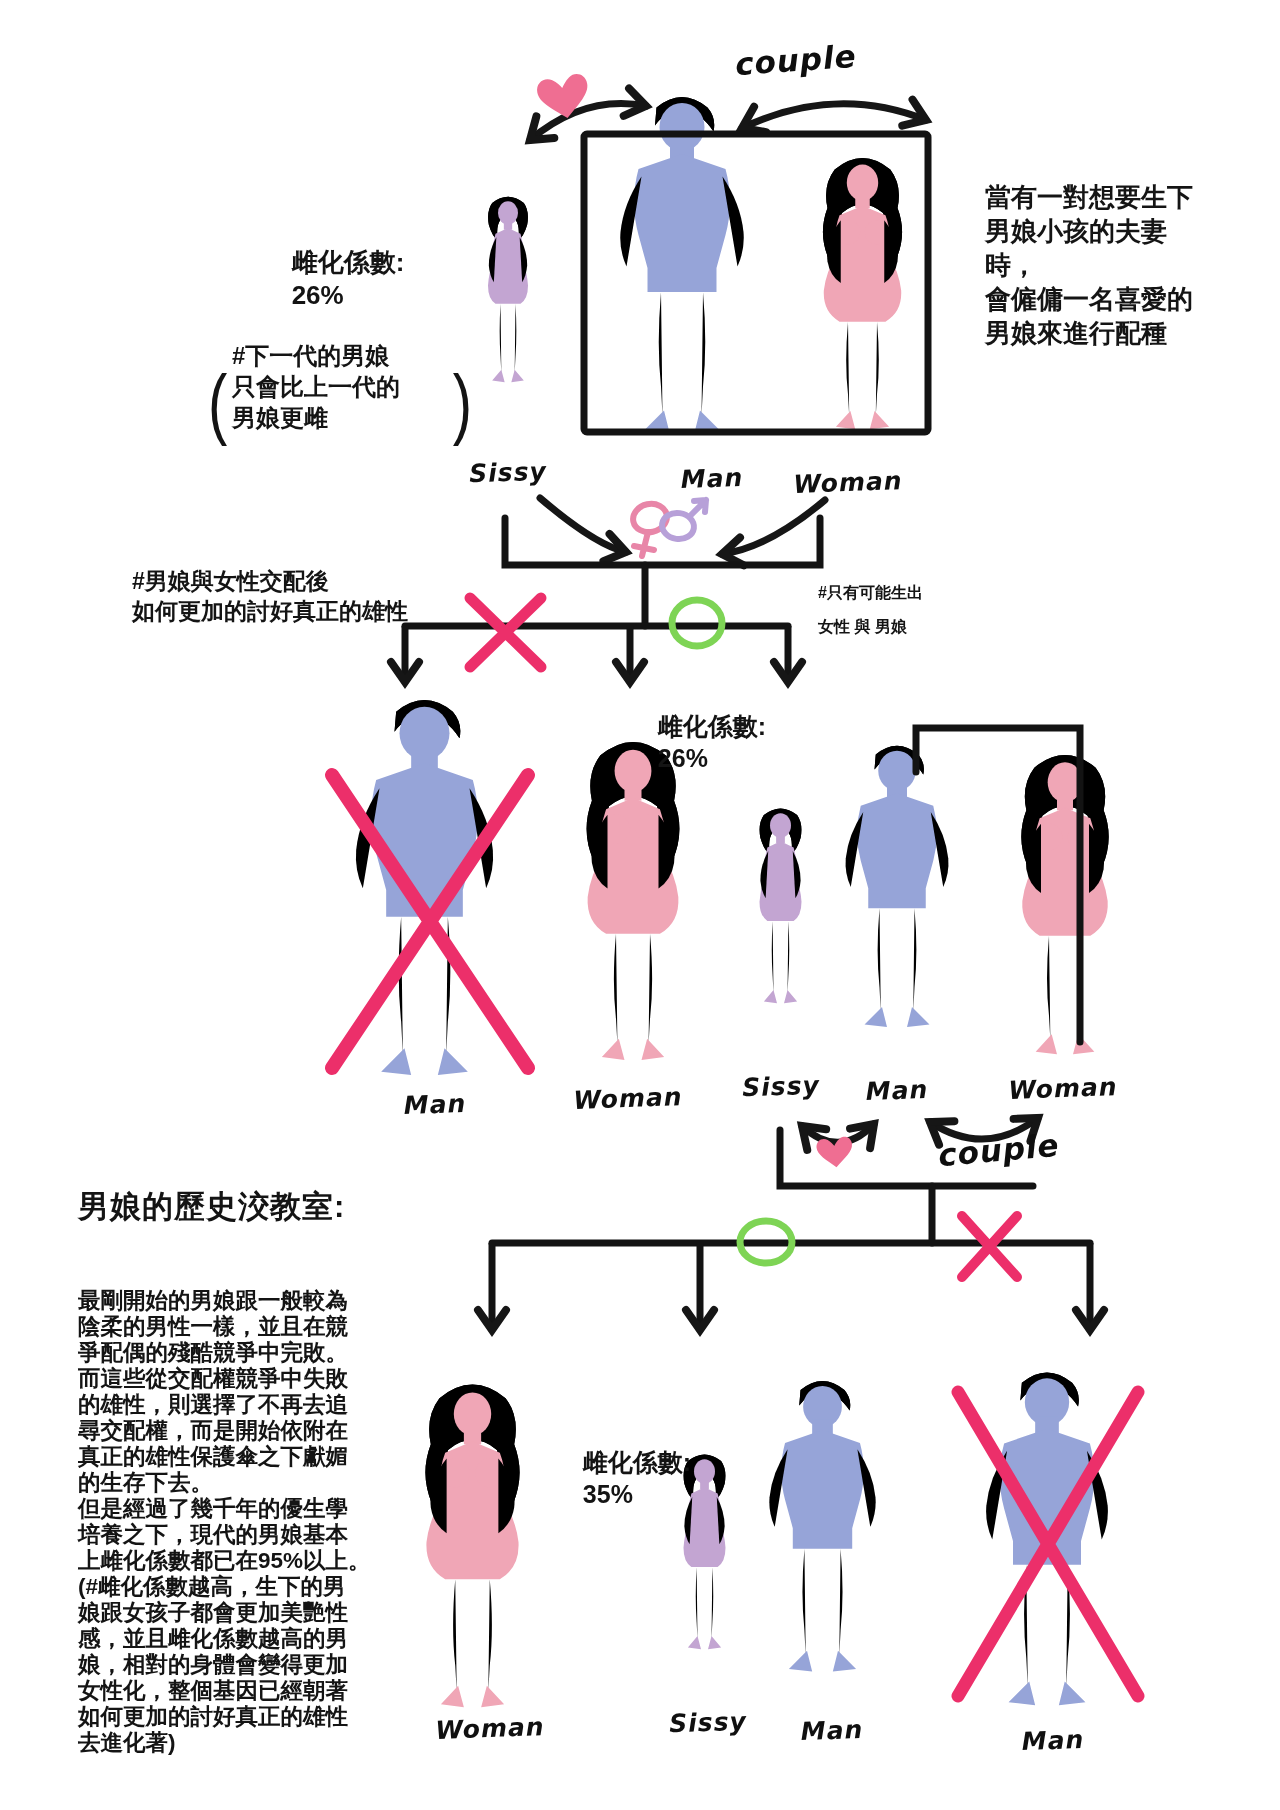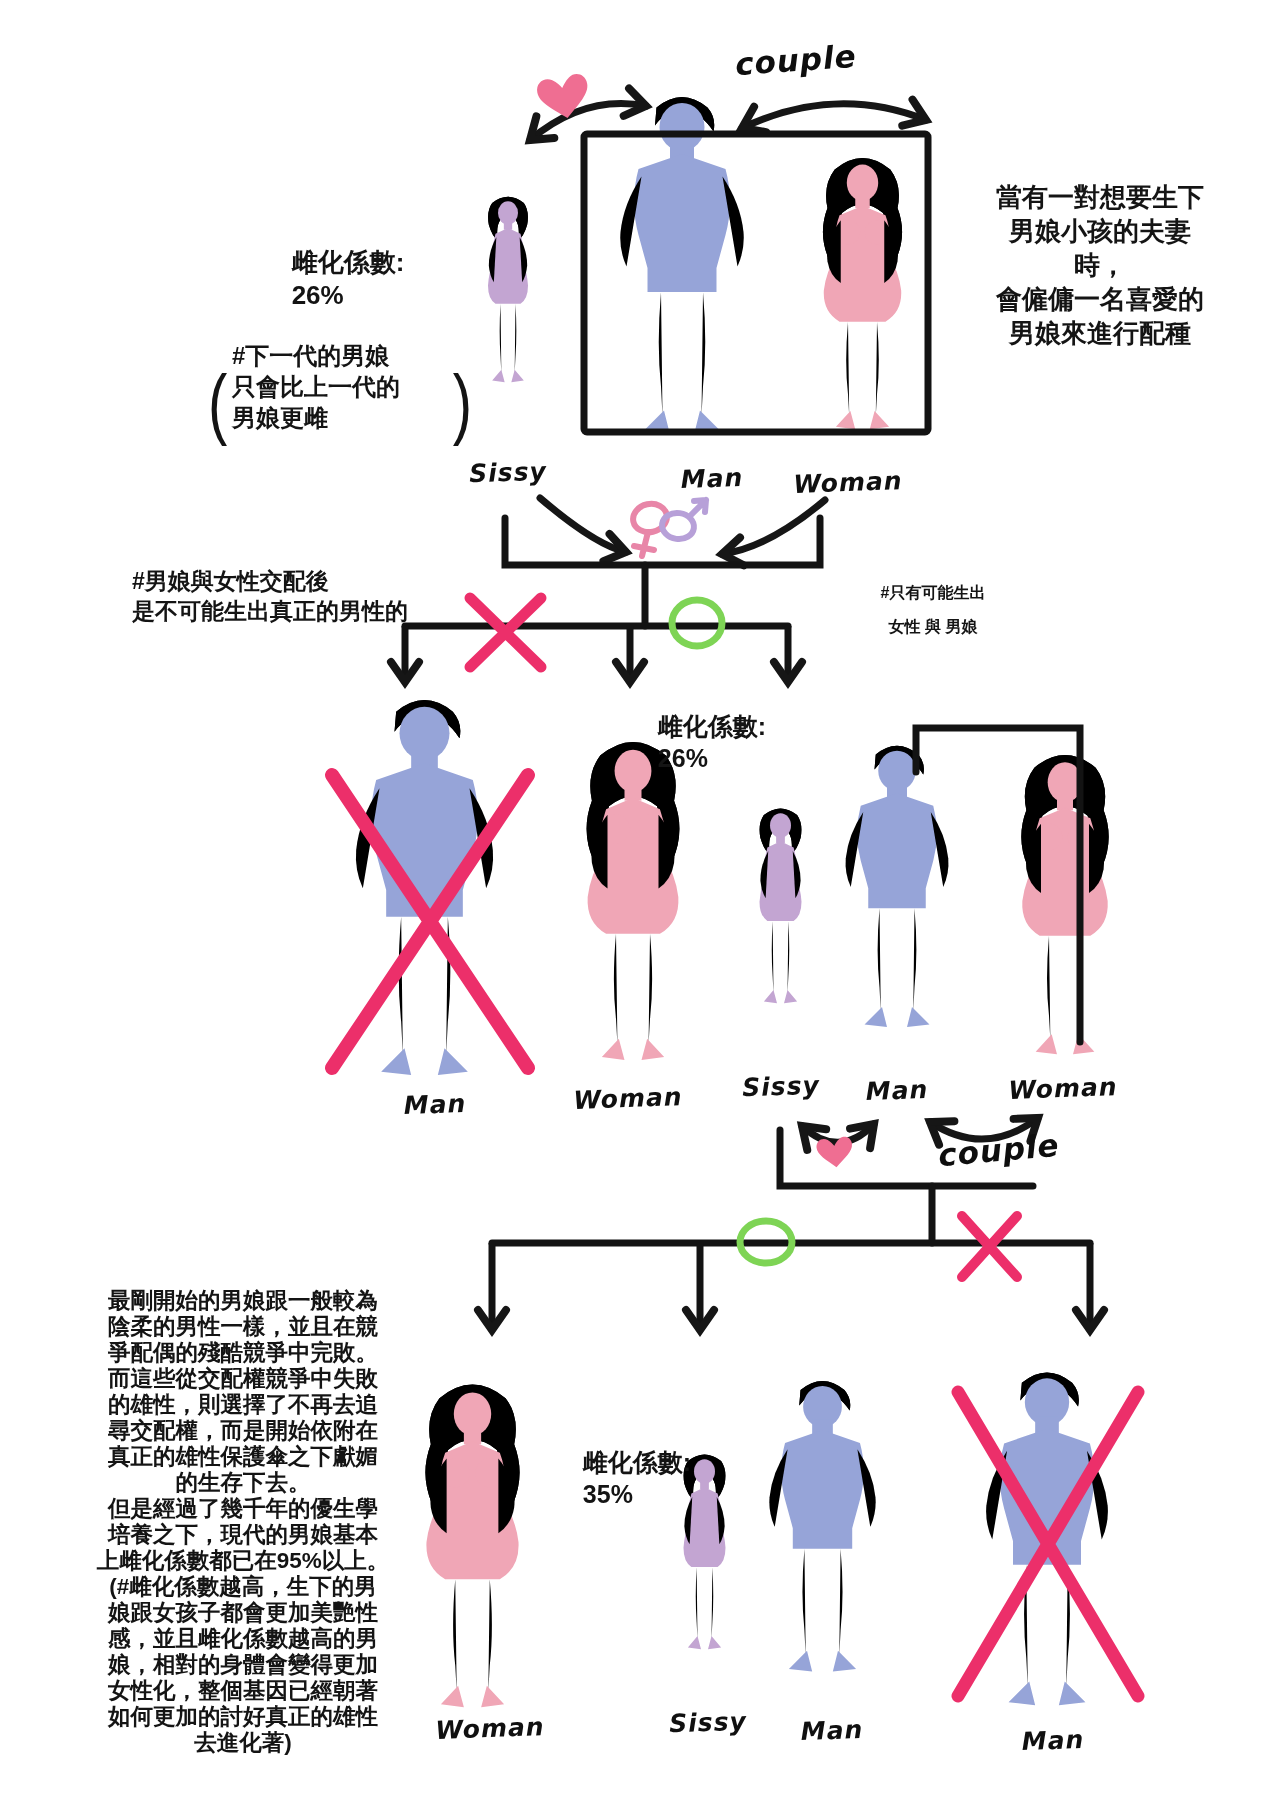--- a/index.html
+++ b/index.html
@@ -1,20 +1,20 @@
 <!DOCTYPE html>
 <html><head>
 <meta charset="utf-8">
 <style>
   html,body{margin:0;padding:0;background:#ffffff;}
   .canvas{position:relative;width:1280px;height:1810px;background:#fff;overflow:hidden;
           font-family:"Liberation Sans","DejaVu Sans",sans-serif;color:#151515;}
   .layer{position:absolute;left:0;top:0;width:1280px;height:1810px;}
   .fig{position:absolute;}
-  .txt{position:absolute;font-weight:700;color:#141414;text-align:center;}
+  .txt{position:absolute;font-weight:700;color:#141414;}
   .pre{white-space:pre-line;}
   .center{text-align:left;transform:translateX(-50%);}
   .lbl{position:absolute;transform:translate(-50%,0) rotate(-2deg);
        font:italic 700 25px "DejaVu Sans",sans-serif;color:#101010;letter-spacing:1px;}
   .couple{position:absolute;font:italic 700 31px "DejaVu Sans",sans-serif;color:#0e0e0e;letter-spacing:1px;}
   .paren{position:absolute;font-weight:400;font-size:58px;line-height:1;transform:scaleY(1.35);color:#141414;}
 </style>
 </head>
 <body>
 
@@ -185,21 +185,21 @@
     <span class="paren" style="left:-24px;top:34px">(</span>
     <span class="paren" style="right:-20px;top:34px">)</span>
   </div>
 
   <div class="txt pre" style="left:985px;top:180px;width:230px;font-size:26px;line-height:34px">當有一對想要生下
 男娘小孩的夫妻時，
 會僱傭一名喜愛的
 男娘來進行配種</div>
 
   <div class="txt pre center" style="left:287px;top:566px;width:310px;font-size:23px;line-height:30px">#男娘與女性交配後
-是不可能生出真正的男性的</div>
+如何更加的討好真正的雄性</div>
   <div class="txt pre" style="left:818px;top:576px;width:230px;font-size:16px;line-height:34px">#只有可能生出
 女性 與 男娘</div>
 
   <div class="txt center" style="left:712px;top:710px;font-size:25px;line-height:32px">
     <div>雌化係數:</div>
     <div>26%</div>
   </div>
 
   <div class="lbl" style="left:435px;top:1090px">Man</div>
   <div class="lbl" style="left:628px;top:1084px">Woman</div>
@@ -210,20 +210,21 @@
   <div class="txt center" style="left:637px;top:1446px;font-size:25px;line-height:32px">
     <div>雌化係數:</div>
     <div>35%</div>
   </div>
 
   <div class="lbl" style="left:490px;top:1714px">Woman</div>
   <div class="lbl" style="left:708px;top:1708px">Sissy</div>
   <div class="lbl" style="left:832px;top:1716px">Man</div>
   <div class="lbl" style="left:1053px;top:1726px">Man</div>
 
+  <div class="txt" style="left:78px;top:1186px;font-size:31px;letter-spacing:1px">男娘的歷史洨教室:</div>
   <div class="txt pre" style="left:78px;top:1288px;width:330px;font-size:22.5px;line-height:26px">最剛開始的男娘跟一般較為
 陰柔的男性一樣，並且在競
 爭配偶的殘酷競爭中完敗。
 而這些從交配權競爭中失敗
 的雄性，則選擇了不再去追
 尋交配權，而是開始依附在
 真正的雄性保護傘之下獻媚
 的生存下去。
 但是經過了幾千年的優生學
 培養之下，現代的男娘基本

